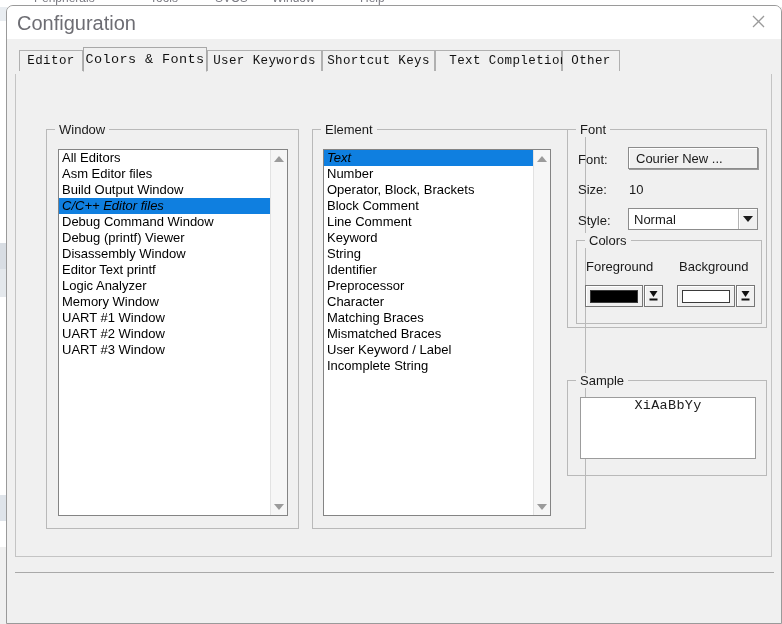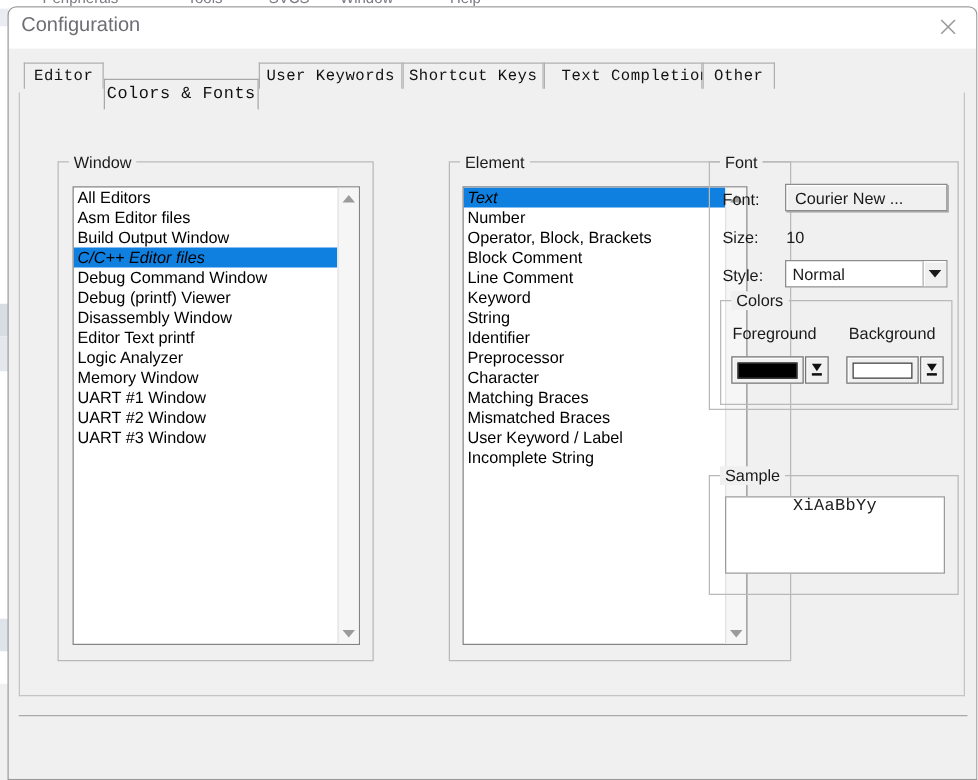--- a/index.html
+++ b/index.html
@@ -47,21 +47,21 @@
     border-top-right-radius: 7px;
     box-sizing: border-box;
     overflow: hidden;
   }
   .titlebar {
     position: absolute; left: 0; top: 0; width: 774px; height: 33px;
     background: #ffffff;
   }
   .title-text {
     position: absolute; left: 10px; top: 6px;
-    font-size: 16px; color: #6d6d73;
+    font-size: 20px; color: #6d6d73;
     font-family: "Liberation Sans", sans-serif;
   }
   .close-btn {
     position: absolute; right: 0px; top: 0px;
     width: 46px; height: 31px;
     display: flex; align-items: center; justify-content: center;
     cursor: default;
   }
   .close-btn svg { display: block; }
 
@@ -84,21 +84,21 @@
     background: #f0f0f0;
     font-family: "Liberation Mono", monospace;
     font-size: 12.5px;
     color: #111111;
     display: flex; align-items: center; justify-content: center;
     padding: 0 6px;
     white-space: nowrap;
     letter-spacing: 0.4px;
   }
   .tab.active {
-    top: 16px; height: 25px;
+    top: 0px; height: 25px;
     background: #f0f0f0;
     border: 1px solid #a8a8a8;
     border-bottom: 1px solid #f0f0f0;
     font-size: 13.5px;
     z-index: 5;
   }
 
   
   .tabpage {
     position: absolute; left: 8px; top: 35px;
@@ -121,21 +121,21 @@
     top: -8px; left: 8px;
     background: #f0f0f0;
     padding: 0 4px;
     font-size: 13px;
     color: #1a1a1a;
     font-family: "Liberation Sans", sans-serif;
     white-space: nowrap;
   }
 
   #group-window  { left: 30px;  top: 55px;  width: 253px; height: 400px; }
-  #group-element { left: 296px; top: 55px;  width: 274px; height: 400px; margin-left: 47px; }
+  #group-element { left: 296px; top: 55px;  width: 274px; height: 400px; }
   #group-font    { left: 551px; top: 55px;  width: 200px; height: 199px; }
   #group-sample  { left: 551px; top: 306px; width: 200px; height: 96px;  }
 
   
   .listbox {
     position: absolute;
     background: #ffffff;
     border: 1px solid #848484;
     box-sizing: border-box;
     overflow: hidden;

